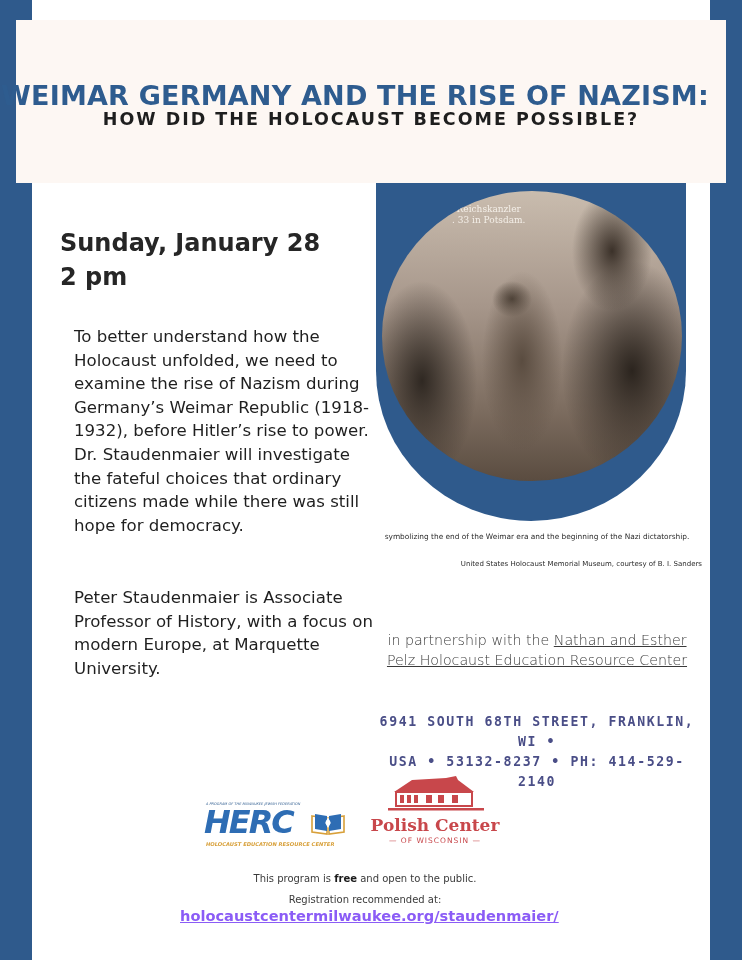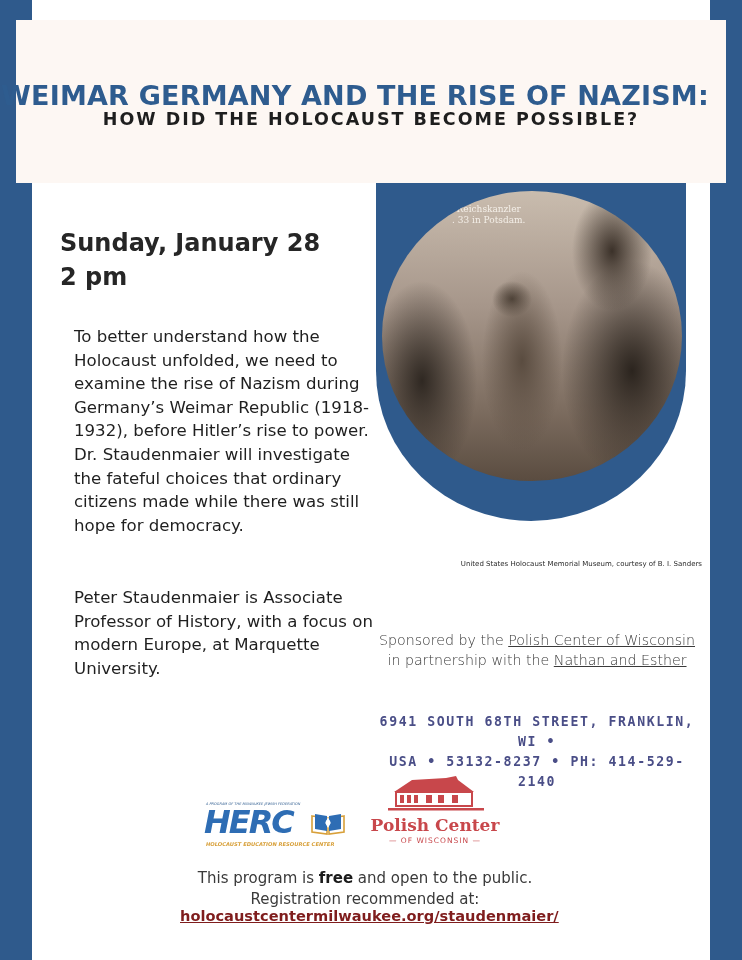--- a/index.html
+++ b/index.html
@@ -36,23 +36,23 @@
   .herc .tag { position:absolute; left:2px; top:0; font-size:3.5px; color:#2e5c8f; white-space:nowrap; font-family:"DejaVu Sans", sans-serif; }
   .herc .word { position:absolute; left:0; top:3px; font-family:"DejaVu Sans", sans-serif; font-weight:bold; font-size:32px; letter-spacing:-2px; color:#2e6db4; line-height:34px; }
   .herc .book { position:absolute; left:106px; top:10px; width:36px; height:24px; }
   .herc .sub { position:absolute; left:2px; top:39px; font-size:5.2px; font-weight:bold; color:#d8a03a; white-space:nowrap; font-family:"DejaVu Sans", sans-serif; }
 
   .polish { position:absolute; left:368px; top:774px; width:134px; height:74px; }
   .polish svg { position:absolute; left:18px; top:0; }
   .polish .name { position:absolute; left:0; width:134px; top:41px; text-align:center; font-family:"DejaVu Serif", serif; font-weight:bold; font-size:17px; color:#c8474b; white-space:nowrap; }
   .polish .sub { position:absolute; left:0; width:134px; top:62px; text-align:center; font-family:"DejaVu Sans", sans-serif; font-size:7.5px; letter-spacing:1px; color:#c8474b; white-space:nowrap; }
 
-  .free { position:absolute; left:180px; width:370px; top:868px; text-align:center; font-family:"DejaVu Sans", sans-serif; font-size:15px; line-height:21px; color:#3a3a3a; }
+  .free { position:absolute; left:180px; width:370px; top:868px; text-align:center; font-family:"DejaVu Sans", sans-serif; font-size:10px; line-height:21px; color:#3a3a3a; }
   .free b { color:#1a1a1a; }
-  .url { position:absolute; left:180px; width:370px; top:907px; text-align:center; font-family:"DejaVu Sans", sans-serif; font-weight:bold; font-size:14.6px; color:#7f1d1d; text-decoration:underline; }
+  .url { position:absolute; left:180px; width:370px; top:907px; text-align:center; font-family:"DejaVu Sans", sans-serif; font-weight:bold; font-size:14.6px; color:#8b5cf6; text-decoration:underline; }
 </style>
 </head>
 <body>
 
 <div class="bar left"></div>
 <div class="bar right"></div>
 
 <div class="header-box"></div>
 <div class="title">WEIMAR GERMANY AND THE RISE OF NAZISM:</div>
 <div class="subtitle">HOW DID THE HOLOCAUST BECOME POSSIBLE?</div>
@@ -68,26 +68,27 @@
 <div class="photo-frame">
   <div class="photo">
     <div class="photo-caption-top">
       <div>Reichskanzler</div>
       <div>. 33  in Potsdam.</div>
     </div>
   </div>
 </div>
 
 <div class="caption">
+  <div>symbolizing the end of the Weimar era and the beginning of the Nazi dictatorship.</div>
 </div>
 <div class="credit">United States Holocaust Memorial Museum, courtesy of B. I. Sanders</div>
 
 <div class="sponsor">
-  <div><span>Sponsored by the </span><a>Polish Center of Wisconsin</a></div>
   <div><span>in partnership with the </span><a>Nathan and Esther</a></div>
+  <div><a>Pelz Holocaust Education Resource Center</a></div>
 </div>
 
 <div class="address">
   <div>6941 SOUTH 68TH STREET, FRANKLIN, WI •</div>
   <div>USA • 53132-8237 • PH: 414-529-2140</div>
 </div>
 
 <div class="herc">
   <div class="tag">A PROGRAM OF THE MILWAUKEE JEWISH FEDERATION</div>
   <div class="word">HERC</div>

